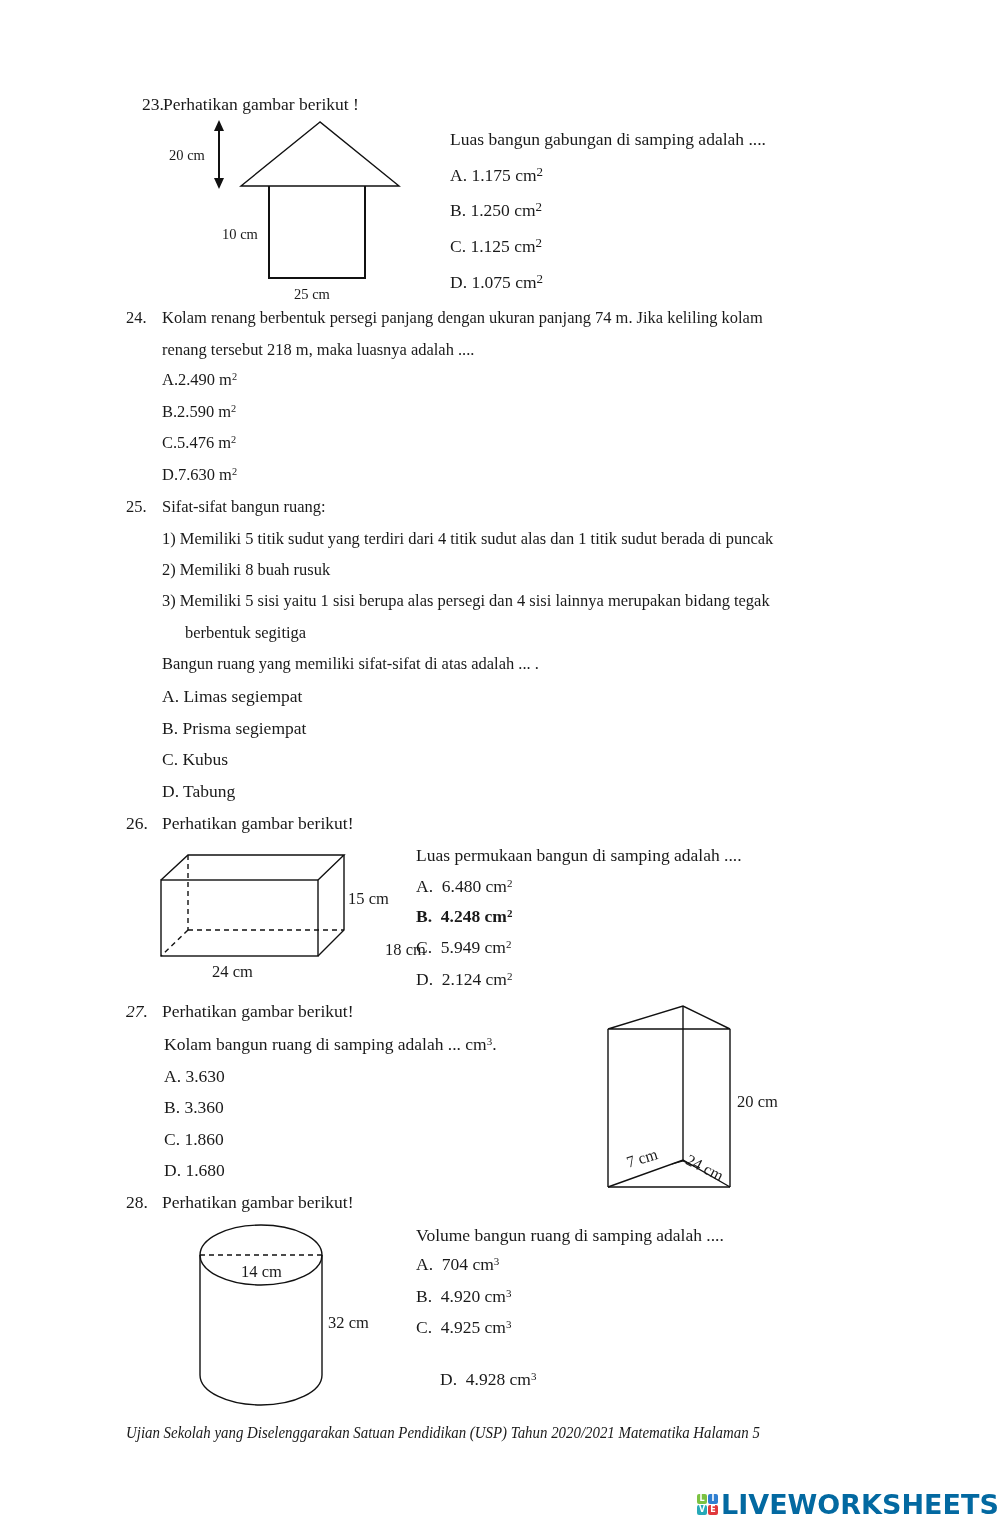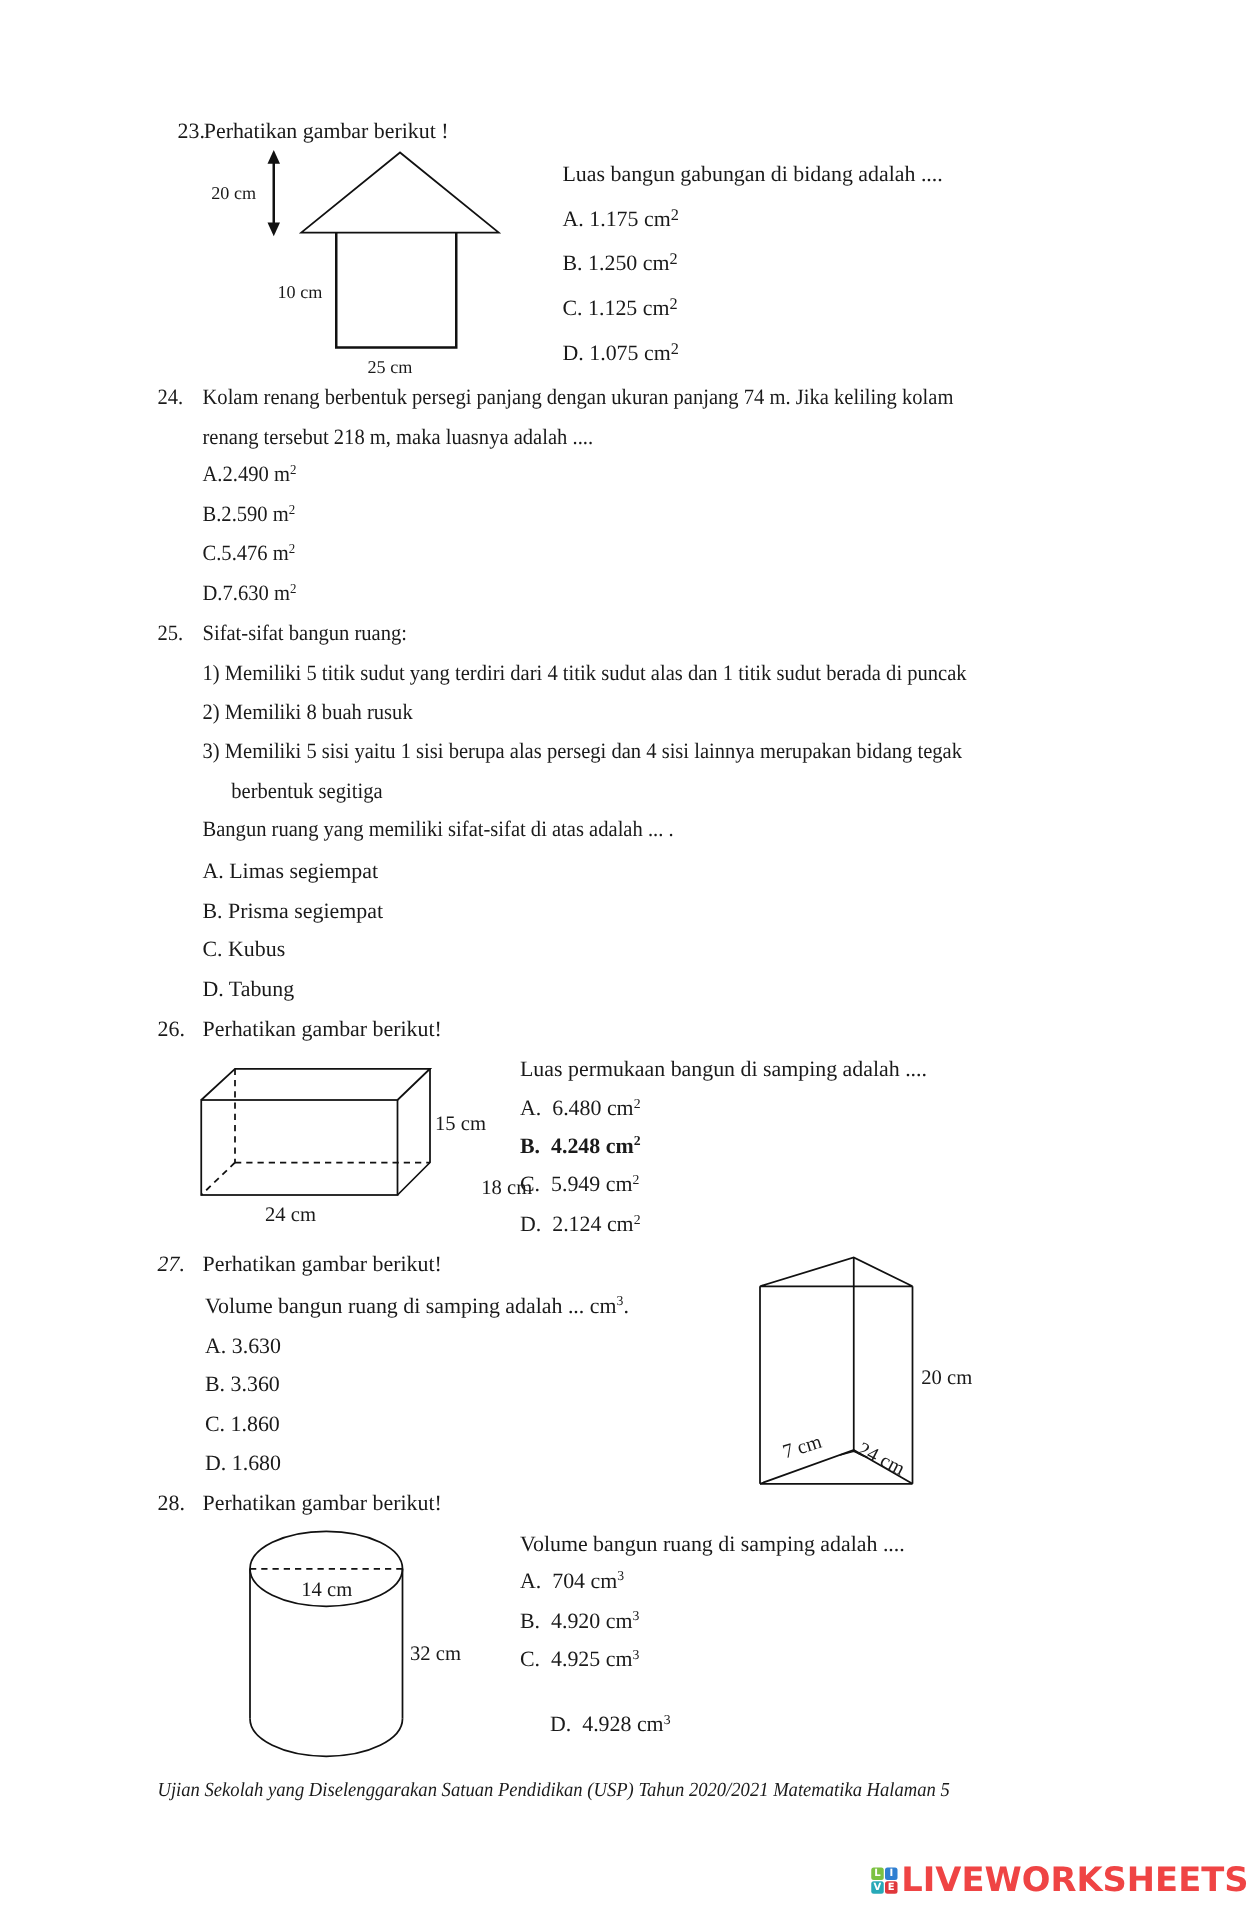--- a/index.html
+++ b/index.html
@@ -8,29 +8,29 @@
   .t { position:absolute; font-size:17.5px; line-height:20px; white-space:nowrap; }
   .cond { transform-origin:left center; }
   sup { font-size:11px; vertical-align:top; position:relative; top:-3px; }
   .sup2 { font-size:13px; }
   svg { position:absolute; left:0; top:0; }
   .footer { position:absolute; left:126px; top:1424px; font-size:16px; font-style:italic; white-space:nowrap; }
   .logo { position:absolute; left:697px; top:1489px; height:30px; display:flex; align-items:center; }
   .logo-grid { display:grid; grid-template-columns:10px 10px; grid-template-rows:10px 10px; gap:1px; margin-right:3px; }
   .logo-grid span { display:flex; align-items:center; justify-content:center; font-family:"DejaVu Sans", sans-serif;
                     font-weight:bold; font-size:8px; color:#fff; border-radius:2px; }
-  .logo-text { font-family:"DejaVu Sans", sans-serif; font-weight:bold; font-size:27px; letter-spacing:0px; color:#ef4444; }
+  .logo-text { font-family:"DejaVu Sans", sans-serif; font-weight:bold; font-size:27px; letter-spacing:0px; color:#0369a1; }
 </style>
 </head>
 <body>
 
 <div>
   <span class="t" style="left:126px;top:94px;margin-left:16px;">23.</span>
   <span class="t" style="left:163px;top:94px;">Perhatikan gambar berikut !</span>
-  <span class="t" style="left:450px;top:129px;">Luas bangun gabungan di bidang adalah ....</span>
+  <span class="t" style="left:450px;top:129px;">Luas bangun gabungan di samping adalah ....</span>
 
   <div class="t" style="left:450px;top:165px;"><span>A.</span> <span>1.175 cm</span><sup class="sup2">2</sup></div>
   <div class="t" style="left:450px;top:200px;"><span>B.</span> <span>1.250 cm</span><sup class="sup2">2</sup></div>
   <div class="t" style="left:450px;top:236px;"><span>C.</span> <span>1.125 cm</span><sup class="sup2">2</sup></div>
   <div class="t" style="left:450px;top:272px;"><span>D.</span> <span>1.075 cm</span><sup class="sup2">2</sup></div>
 
   <svg width="1000" height="1525" style="pointer-events:none;">
 
     <line x1="219" y1="127" x2="219" y2="182" stroke="#111" stroke-width="2"></line>
     <polygon points="219,120 214,131 224,131" fill="#111"></polygon>
@@ -97,21 +97,21 @@
     </g>
   </svg>
   <span class="t" style="left:348px;top:889px;font-size:16.5px;">15 cm</span>
   <span class="t" style="left:341px;top:940px;font-size:16.5px;margin-left:44px;">18 cm</span>
   <span class="t" style="left:212px;top:962px;font-size:16.5px;">24 cm</span>
 </div>
 
 <div>
   <span class="t" style="left:126px;top:1001px;font-style:italic;">27.</span>
   <span class="t" style="left:162px;top:1001px;">Perhatikan gambar berikut!</span>
-  <div class="t" style="left:164px;top:1034px;"><span>Volume bangun ruang di samping adalah ... cm</span><sup>3</sup><span>.</span></div>
+  <div class="t" style="left:164px;top:1034px;"><span>Kolam bangun ruang di samping adalah ... cm</span><sup>3</sup><span>.</span></div>
 
   <div class="t" style="left:164px;top:1066px;"><span>A.</span> <span>3.630</span></div>
   <div class="t" style="left:164px;top:1097px;"><span>B.</span> <span>3.360</span></div>
   <div class="t" style="left:164px;top:1129px;"><span>C.</span> <span>1.860</span></div>
   <div class="t" style="left:164px;top:1160px;"><span>D.</span> <span>1.680</span></div>
 
   <svg width="1000" height="1525" style="pointer-events:none;">
     <g stroke="#111" stroke-width="1.4" fill="none">
       <polygon points="608,1029 683,1006 730,1029"></polygon>
       <line x1="608" y1="1029" x2="608" y2="1187"></line>

